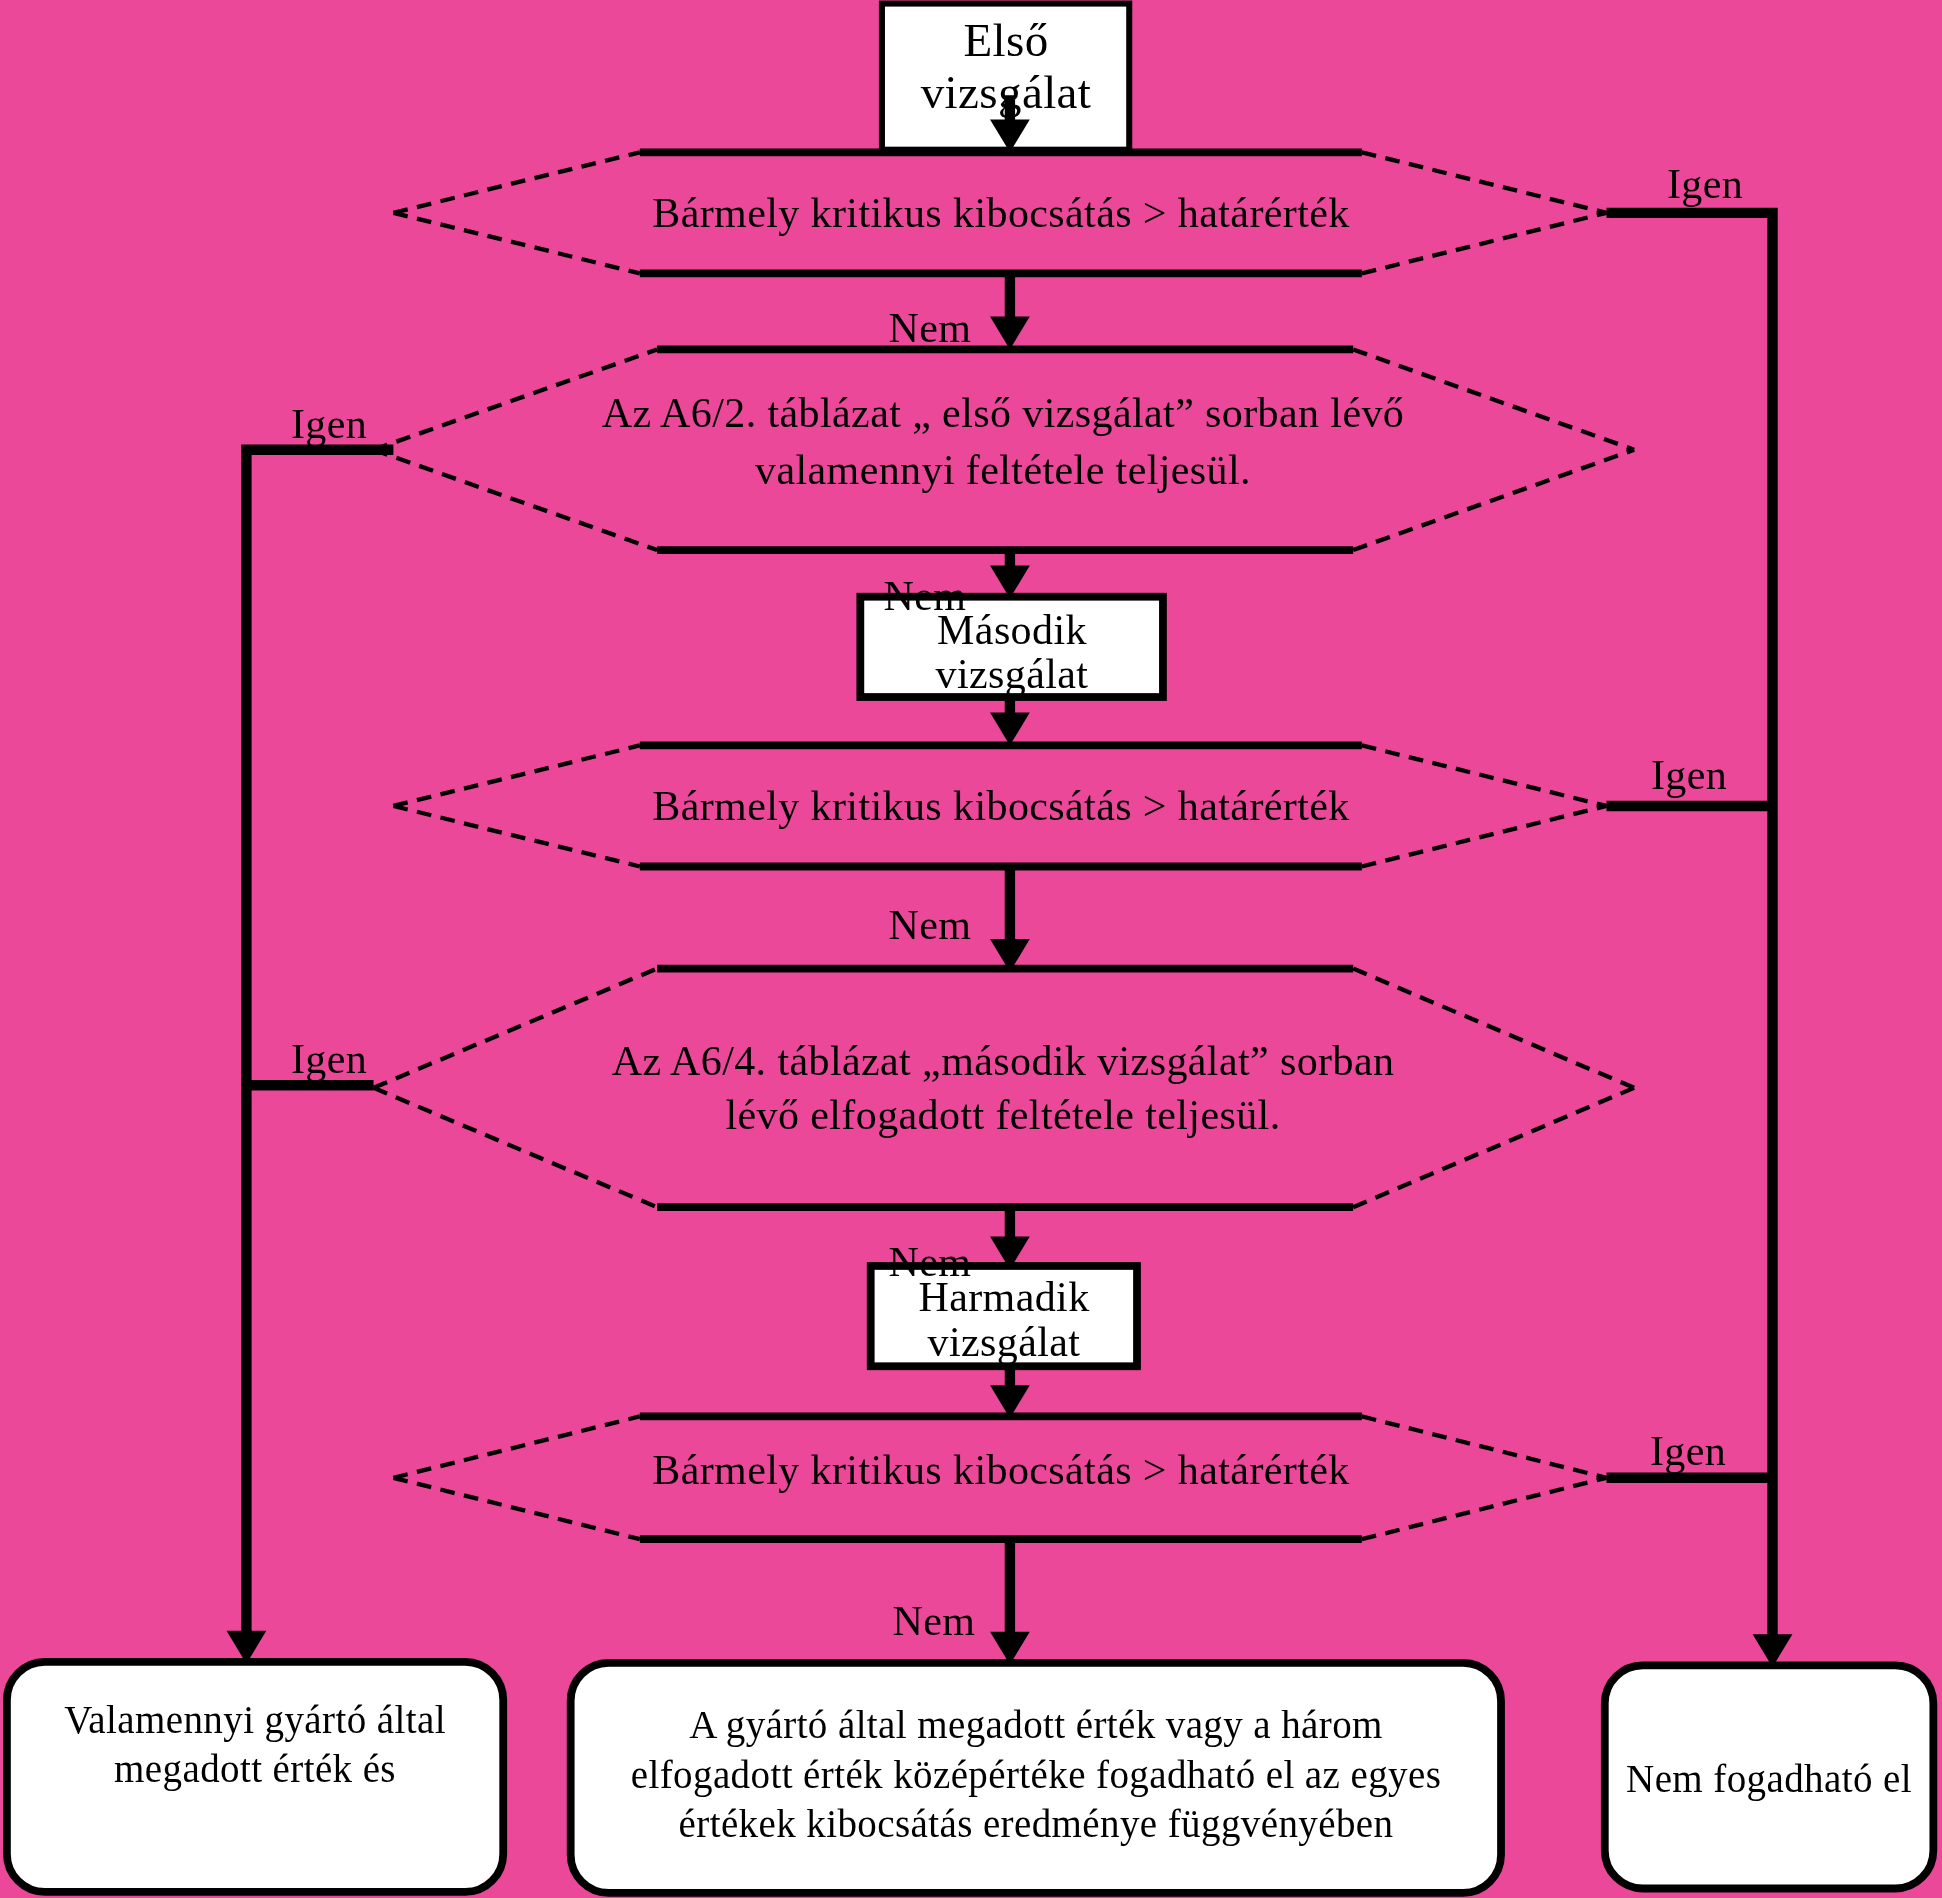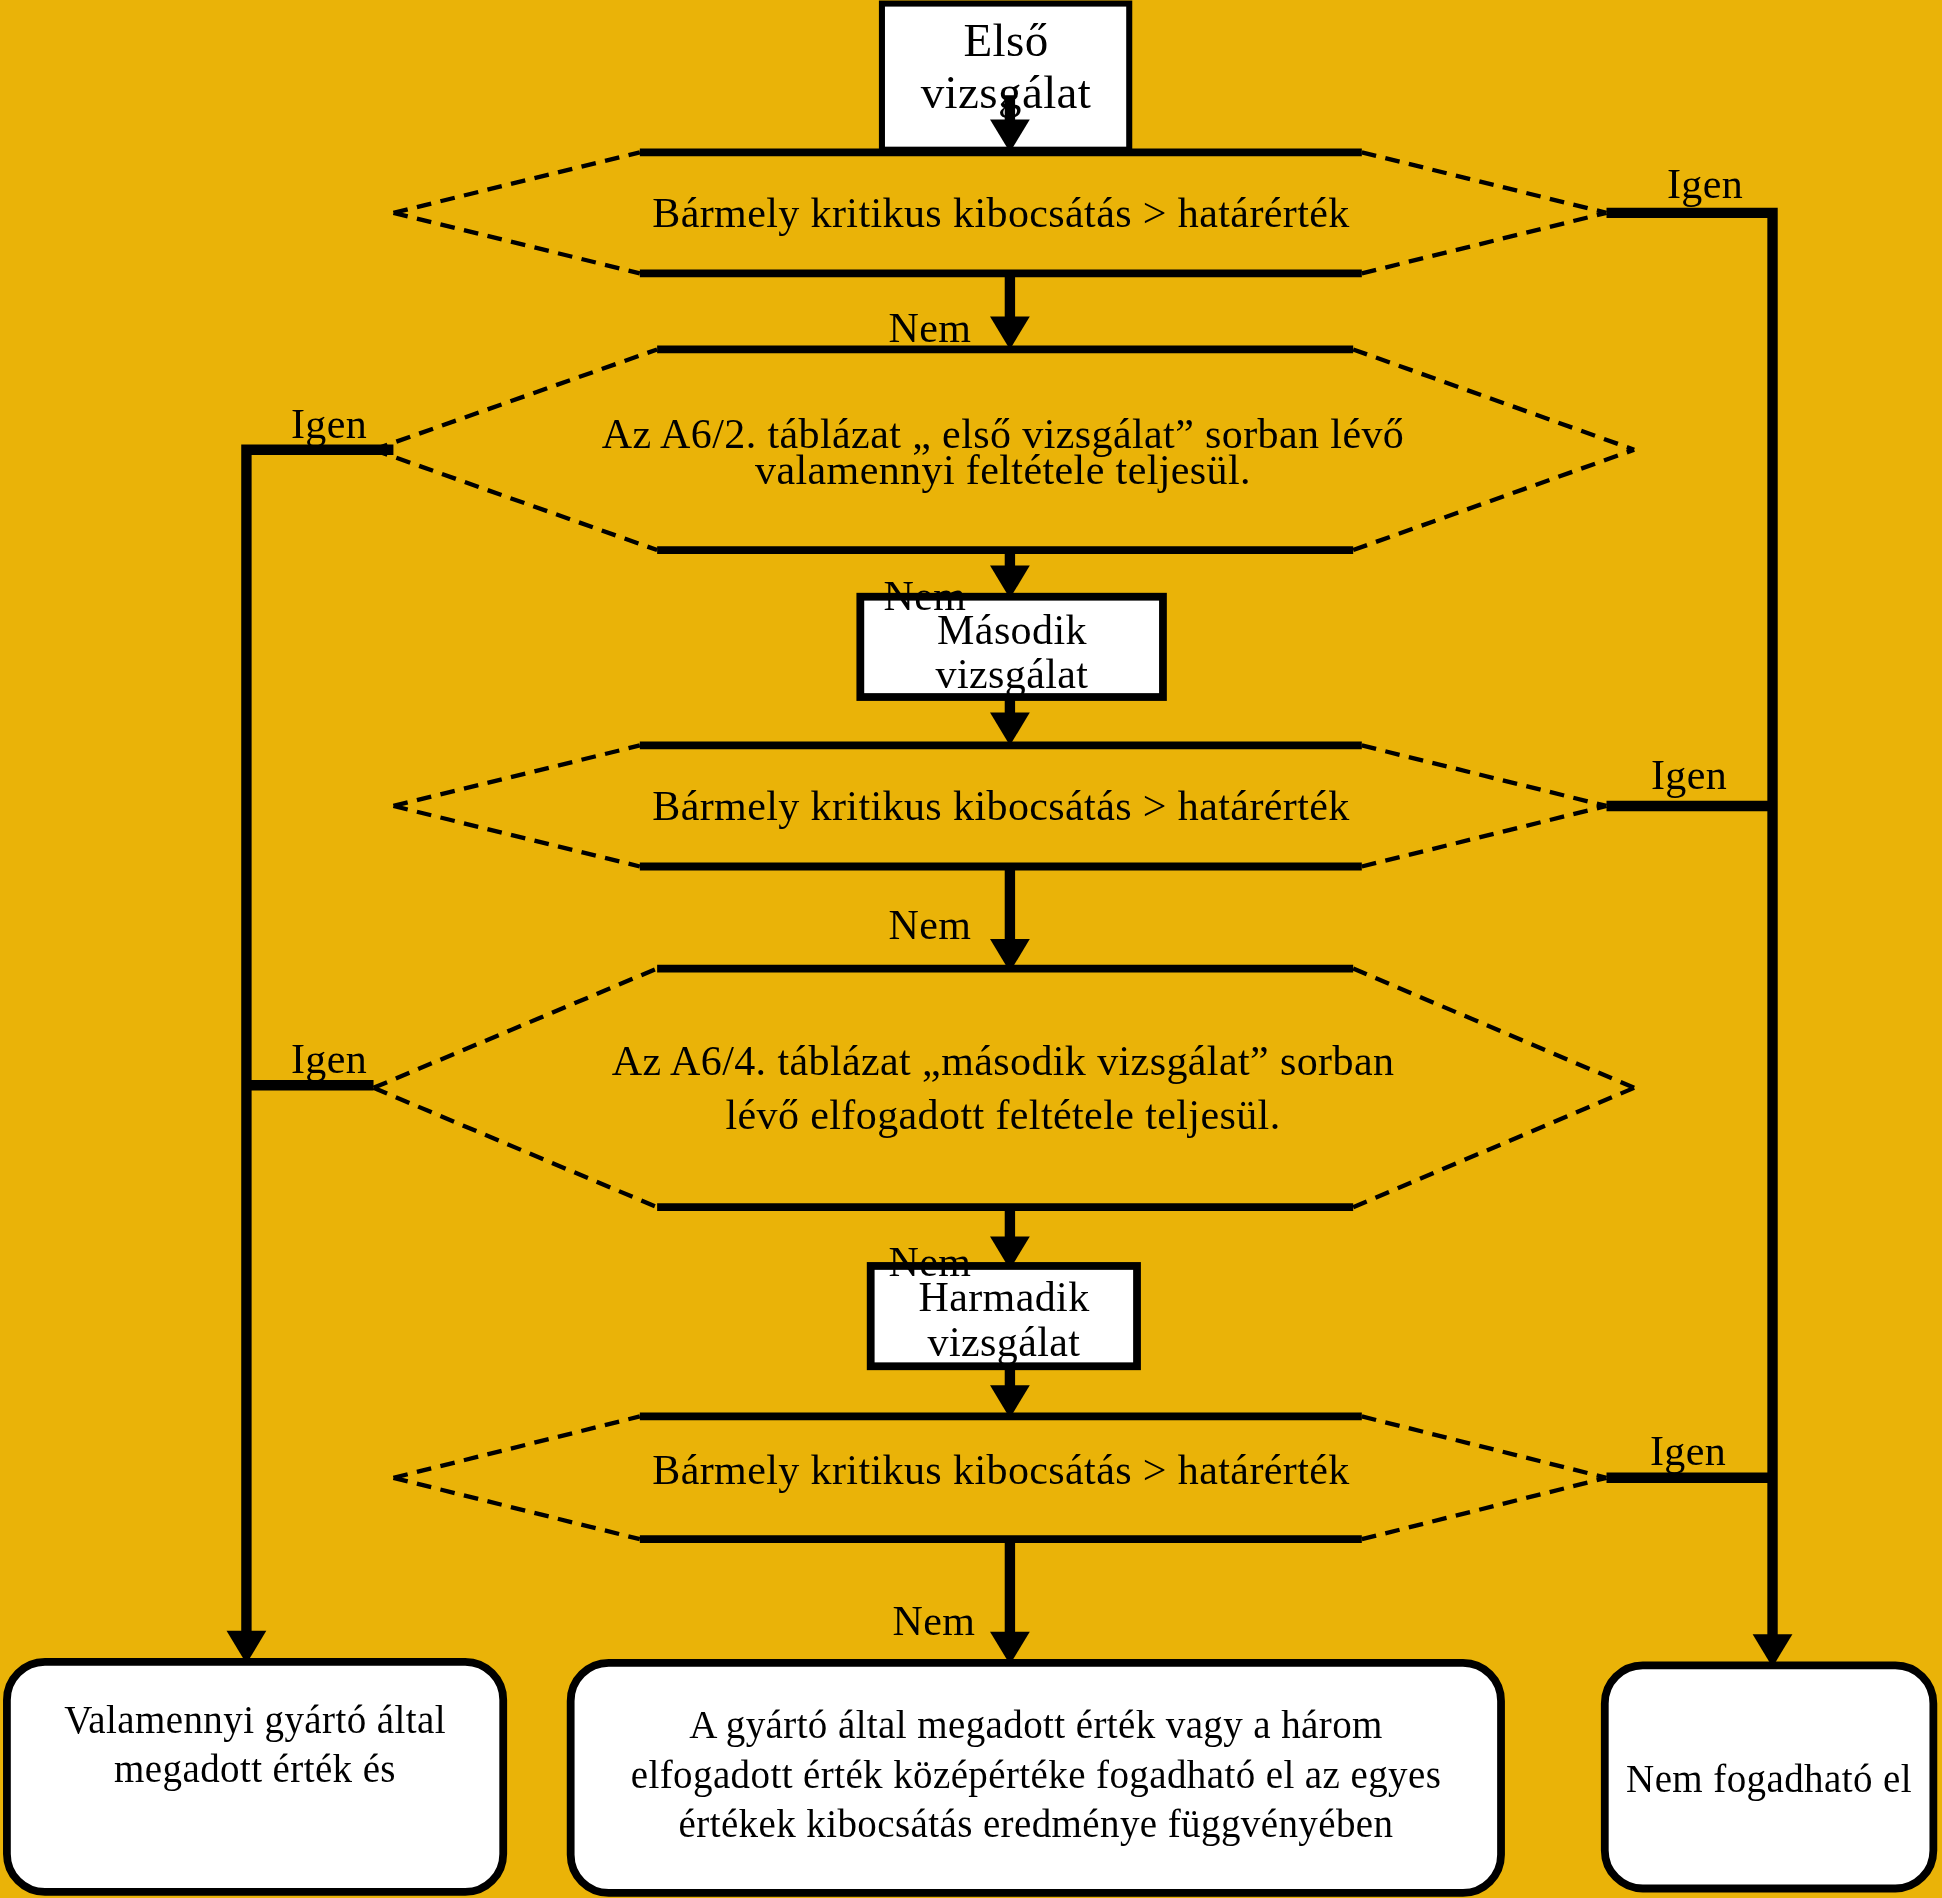--- a/index.html
+++ b/index.html
@@ -1,19 +1,19 @@
 <!DOCTYPE html>
 <html style="font-size:14px"><head>
 <meta charset="utf-8">
 <style>
   html,body{margin:0;padding:0;background:#ffffff;}
   #stage{
     position:relative;
     width:1942px;height:1899px;
-    background:#eab308;
+    background:#ec4899;
     font-family:"Liberation Serif", serif;
     color:#000;
     overflow:hidden;
   }
   #shapes{position:absolute;left:0;top:0;}
   .lbl{
     position:absolute;
     transform:translate(-50%,-50%);
     white-space:nowrap;
     color:#000;
@@ -90,21 +90,21 @@
   </svg>
 
   <div class="lbl t-start" style="left:1006px;top:40px">Első</div>
   <div class="lbl t-start" style="left:1006px;top:92px">vizsgálat</div>
 
   <div class="lbl t-node" style="left:1001px;top:213px">Bármely kritikus kibocsátás &gt; határérték</div>
   <div class="lbl t-lab" style="left:1705px;top:160px">Igen</div>
   <div class="lbl t-lab" style="left:930px;top:304px">Nem</div>
 
   <div class="lbl t-lab" style="left:329px;top:400px">Igen</div>
-  <div class="lbl t-node" style="left:1003px;top:434px">Az A6/2. táblázat „ első vizsgálat” sorban lévő</div>
+  <div class="lbl t-node" style="left:1003px;top:413px">Az A6/2. táblázat „ első vizsgálat” sorban lévő</div>
   <div class="lbl t-node" style="left:1003px;top:470px">valamennyi feltétele teljesül.</div>
   <div class="lbl t-lab" style="left:925px;top:572px">Nem</div>
 
   <div class="lbl t-node" style="left:1012px;top:630px">Második</div>
   <div class="lbl t-node" style="left:1012px;top:674px">vizsgálat</div>
 
   <div class="lbl t-node" style="left:1001px;top:806px">Bármely kritikus kibocsátás &gt; határérték</div>
   <div class="lbl t-lab" style="left:1689px;top:751px">Igen</div>
   <div class="lbl t-lab" style="left:930px;top:901px">Nem</div>
 

